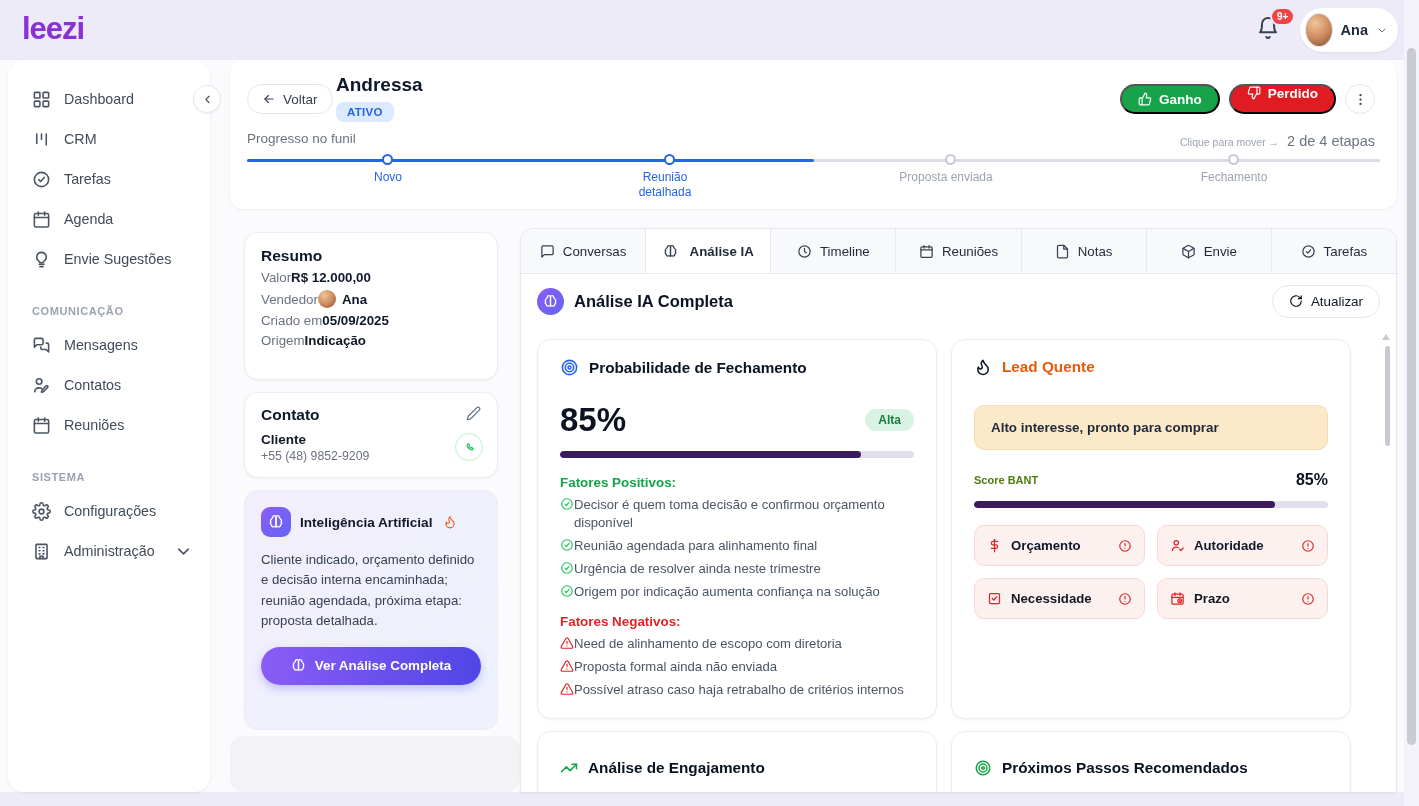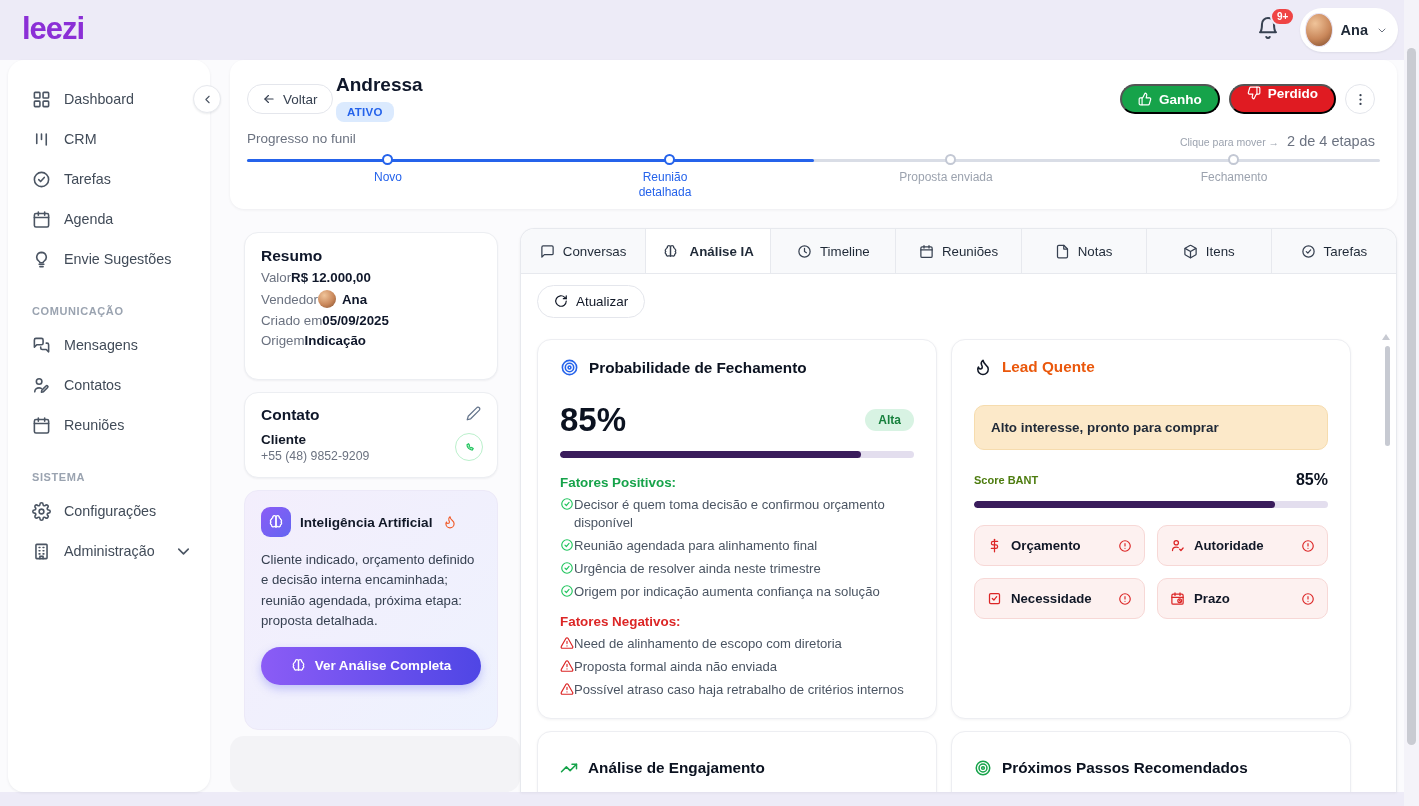--- a/index.html
+++ b/index.html
@@ -390,32 +390,41 @@
           <path d="M14 2H6a2 2 0 0 0-2 2v16a2 2 0 0 0 2 2h12a2 2 0 0 0 2-2V8z"></path>
           <path d="M14 2v6h6"></path>
         </svg>
       <span>Notas</span>
     </div>
     <div class="tab">
       <svg class="ic" viewBox="0 0 24 24">
           <path d="M21 16V8a2 2 0 0 0-1-1.7l-7-4a2 2 0 0 0-2 0l-7 4A2 2 0 0 0 3 8v8a2 2 0 0 0 1 1.7l7 4a2 2 0 0 0 2 0l7-4a2 2 0 0 0 1-1.7z"></path>
           <path d="M3.3 7 12 12l8.7-5M12 22V12"></path>
         </svg>
-      <span>Itens</span>
+      <span>Envie</span>
     </div>
     <div class="tab">
       <svg class="ic" viewBox="0 0 24 24">
           <circle cx="12" cy="12" r="9"></circle>
           <path d="m8.5 12.2 2.4 2.4 4.6-5.2"></path>
         </svg>
       <span>Tarefas</span>
     </div>
   </div>
 
   <div class="panel-head">
+    <div class="panel-title-wrap">
+      <span class="brain-badge">
+        <svg class="ic" width="15" height="15" viewBox="0 0 24 24">
+            <path d="M9.5 2.5a2.5 2.5 0 0 0-2.4 3.2A2.5 2.5 0 0 0 5 8.1a2.5 2.5 0 0 0-.6 4 2.5 2.5 0 0 0 .9 4.2 2.5 2.5 0 0 0 4.2 2.3c.6.6 1.4.9 2.5.9V4.9a2.5 2.5 0 0 0-2.5-2.4z"></path>
+            <path d="M14.5 2.5a2.5 2.5 0 0 1 2.4 3.2A2.5 2.5 0 0 1 19 8.1a2.5 2.5 0 0 1 .6 4 2.5 2.5 0 0 1-.9 4.2 2.5 2.5 0 0 1-4.2 2.3c-.6.6-1.4.9-2.5.9V4.9a2.5 2.5 0 0 1 2.5-2.4z"></path>
+          </svg>
+      </span>
+      <span class="panel-title">Análise IA Completa</span>
+    </div>
     <button class="refresh-btn">
       <svg class="ic" width="14" height="14" viewBox="0 0 24 24">
           <path d="M21 12a9 9 0 1 1-2.64-6.36L21 8"></path>
           <path d="M21 3v5h-5"></path>
         </svg>
       <span>Atualizar</span>
     </button>
   </div>
 
   <div class="panel-body">

